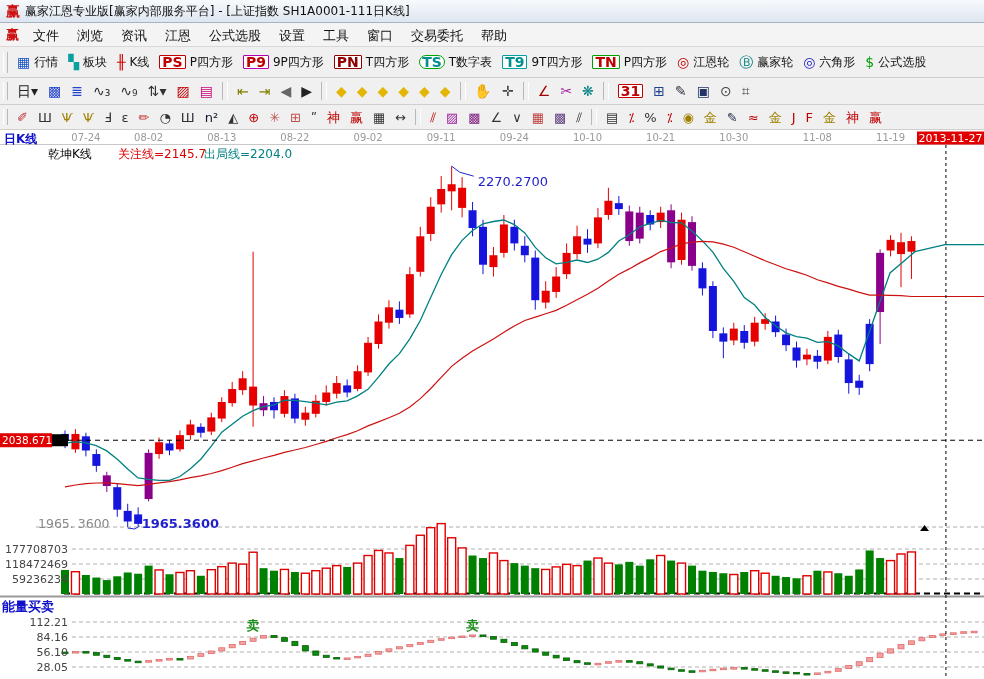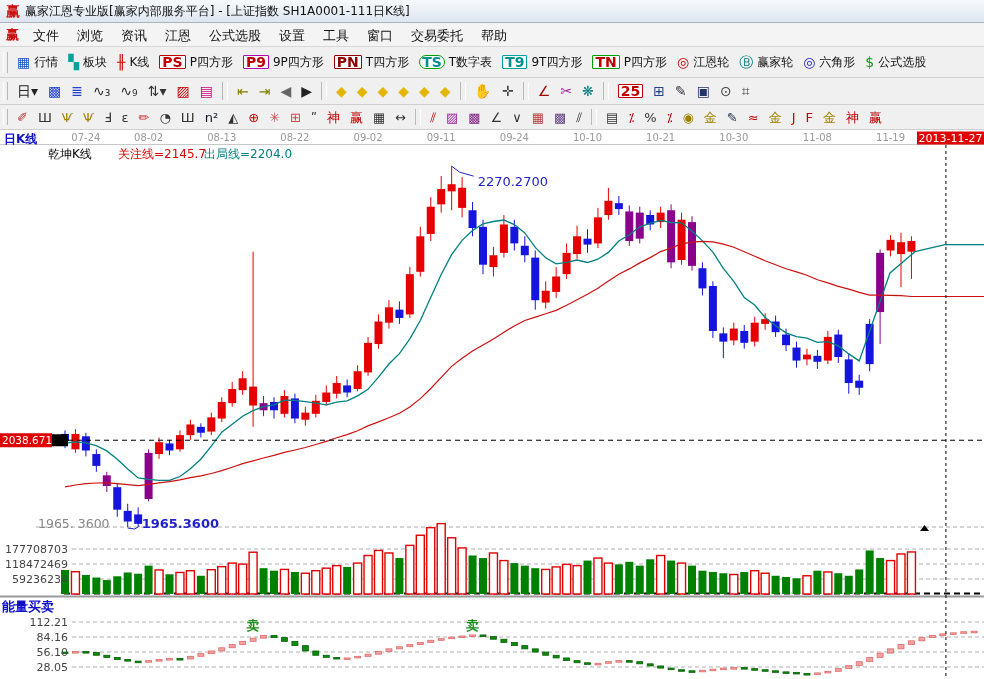--- a/index.html
+++ b/index.html
@@ -159,21 +159,21 @@
         <span class="glyph" style="color: rgb(160, 0, 0);">∠</span>
       </span>
       <span class="tbtn">
         <span class="glyph" style="color: rgb(160, 32, 160);">✂</span>
       </span>
       <span class="tbtn">
         <span class="glyph" style="color: rgb(0, 128, 128);">❋</span>
       </span>
       <span class="tsep"></span>
       <span class="tbtn">
-        <span class="boxicon" style="color: rgb(192, 0, 0); border-color: rgb(192, 0, 0);">25</span>
+        <span class="boxicon" style="color: rgb(192, 0, 0); border-color: rgb(192, 0, 0);">31</span>
       </span>
       <span class="tbtn">
         <span class="glyph" style="color: rgb(34, 68, 136);">⊞</span>
       </span>
       <span class="tbtn">
         <span class="glyph" style="color: rgb(51, 51, 68);">✎</span>
       </span>
       <span class="tbtn">
         <span class="glyph" style="color: rgb(34, 51, 102);">▣</span>
       </span>

